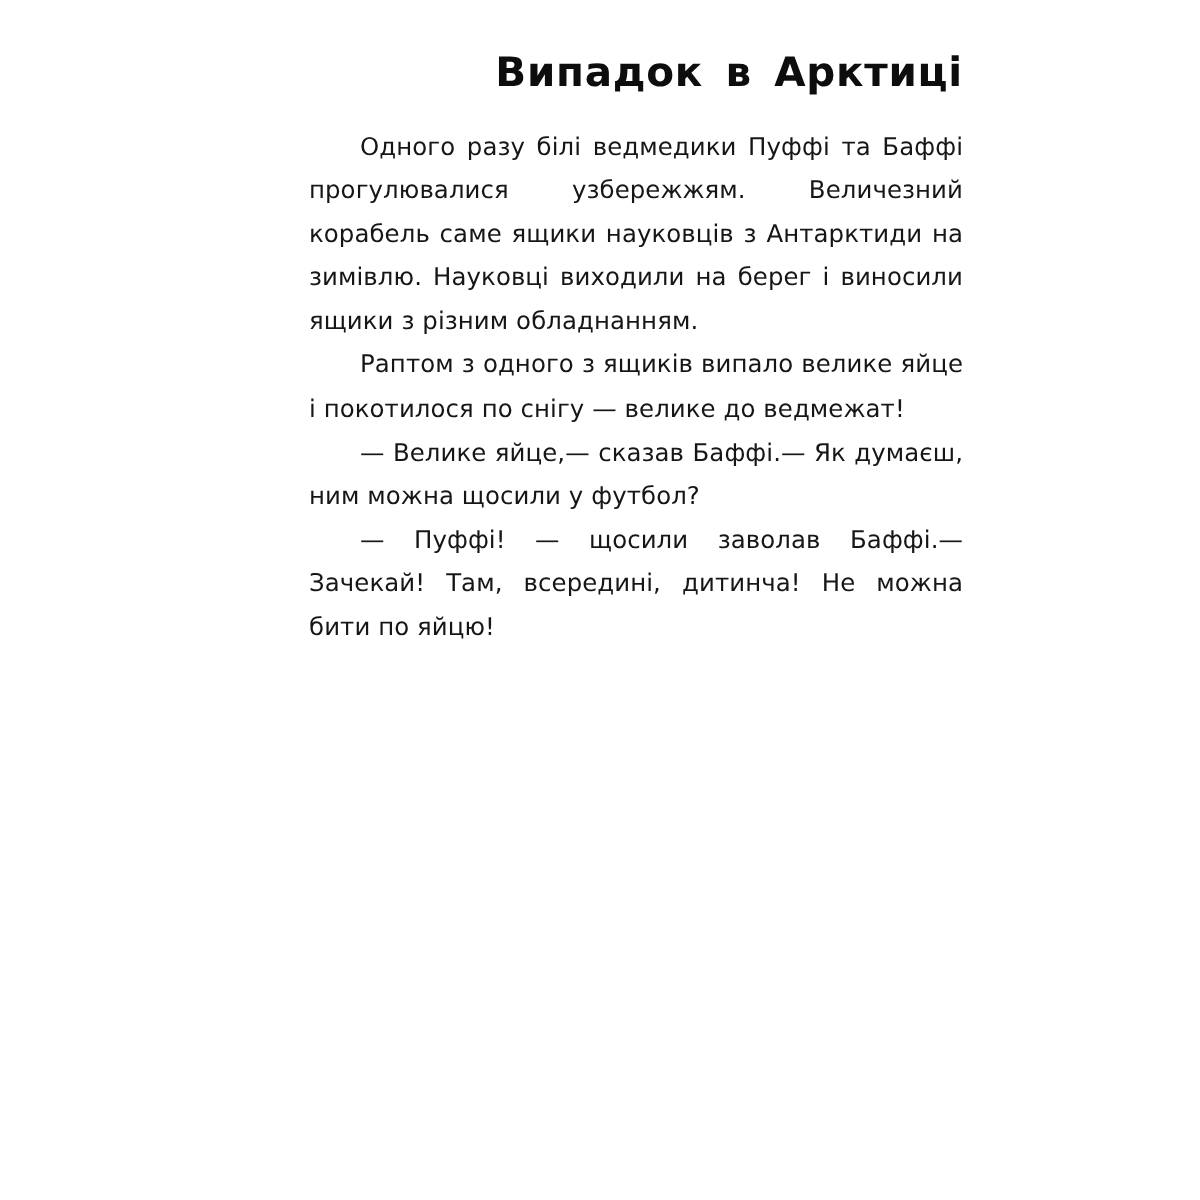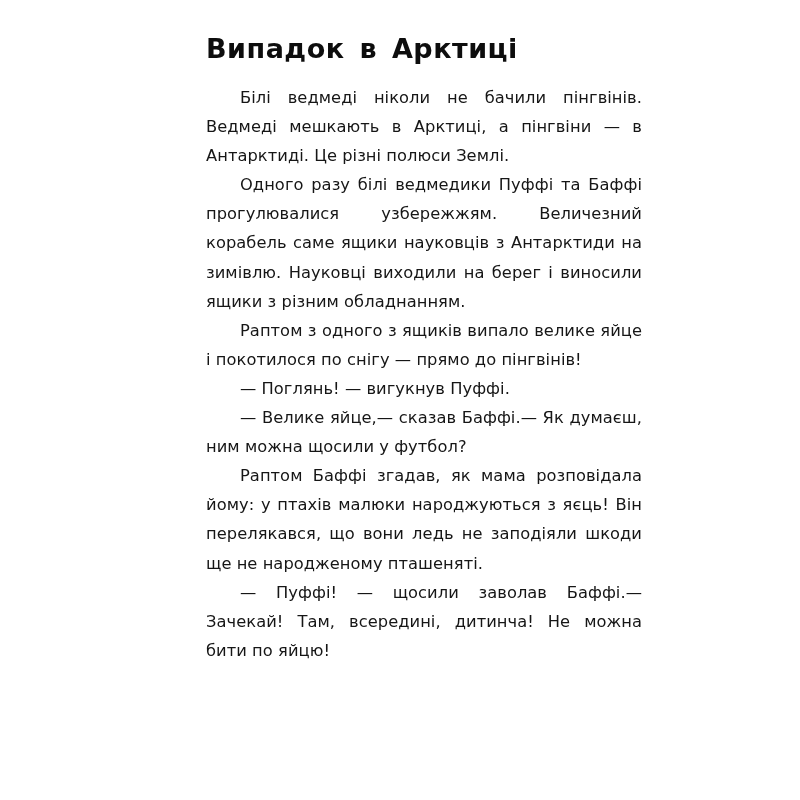--- a/index.html
+++ b/index.html
@@ -28,21 +28,21 @@
   .text-column {
     position: absolute;
     left: 206px;
     top: 32px;
     width: 436px;
   }
 
   .story-title {
     font-size: 27px;
     font-weight: bold;
-    text-align: left;
+    text-align: right;
     letter-spacing: 0.5px;
     word-spacing: 5px;
     margin: 0 0 17px 0;
     padding: 0;
     line-height: 34px;
     color: #0d0d0d;
   }
 
   .story-body {
     font-size: 16.3px;
@@ -66,23 +66,20 @@
 </style>
 </head>
 <body>
 
 <div class="page">
   <div class="text-column">
 
     <h1 class="story-title">Випадок в Арктиці</h1>
 
     <div class="story-body">
-      <p>Білі ведмеді ніколи не бачили пінгвінів. Ведмеді мешкають в Арктиці, а пінгвіни — в Антарктиді. Це різні полюси Землі.</p>
       <p>Одного разу білі ведмедики Пуффі та Баффі прогулювалися узбережжям. Величезний корабель саме ящики науковців з Антарктиди на зимівлю. Науковці виходили на берег і виносили ящики з різним обладнанням.</p>
-      <p>Раптом з одного з ящиків випало велике яйце і покотилося по снігу — прямо до пінгвінів!</p>
-      <p>— Поглянь! — вигукнув Пуффі.</p>
+      <p>Раптом з одного з ящиків випало велике яйце і покотилося по снігу — велике до ведмежат!</p>
       <p>— Велике яйце,— сказав Баффі.— Як думаєш, ним можна щосили у футбол?</p>
-      <p>Раптом Баффі згадав, як мама розповідала йому: у птахів малюки народжуються з яєць! Він перелякався, що вони ледь не заподіяли шкоди ще не народженому пташеняті.</p>
       <p>— Пуффі! — щосили заволав Баффі.— Зачекай! Там, всередині, дитинча! Не можна бити по яйцю!</p>
     </div>
 
   </div>
 </div>
 
 </body></html>

